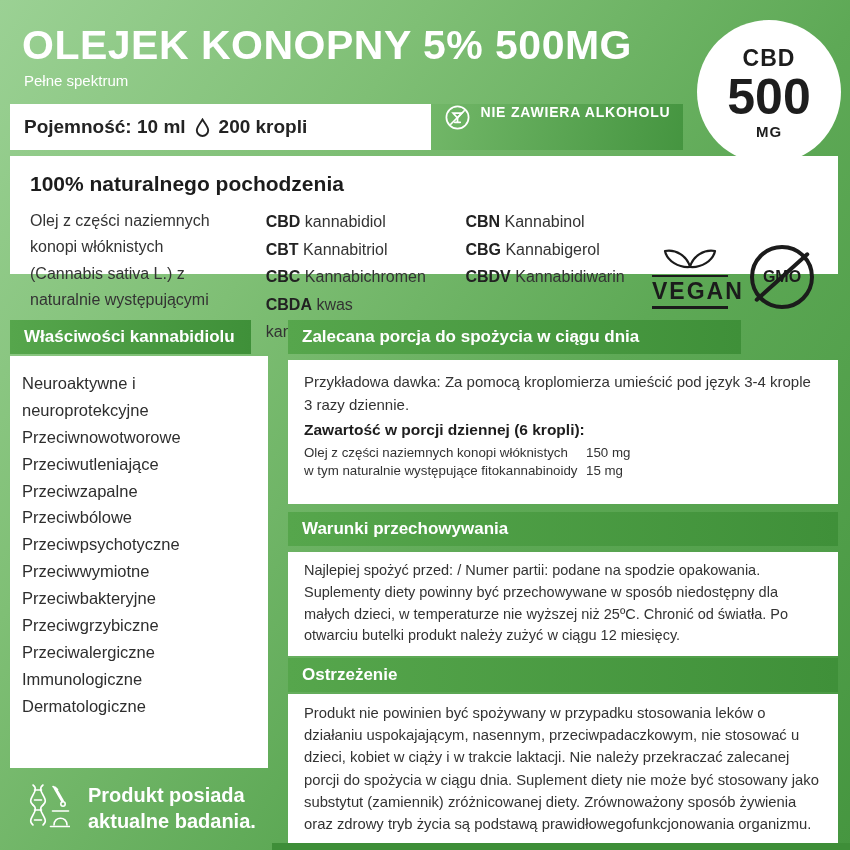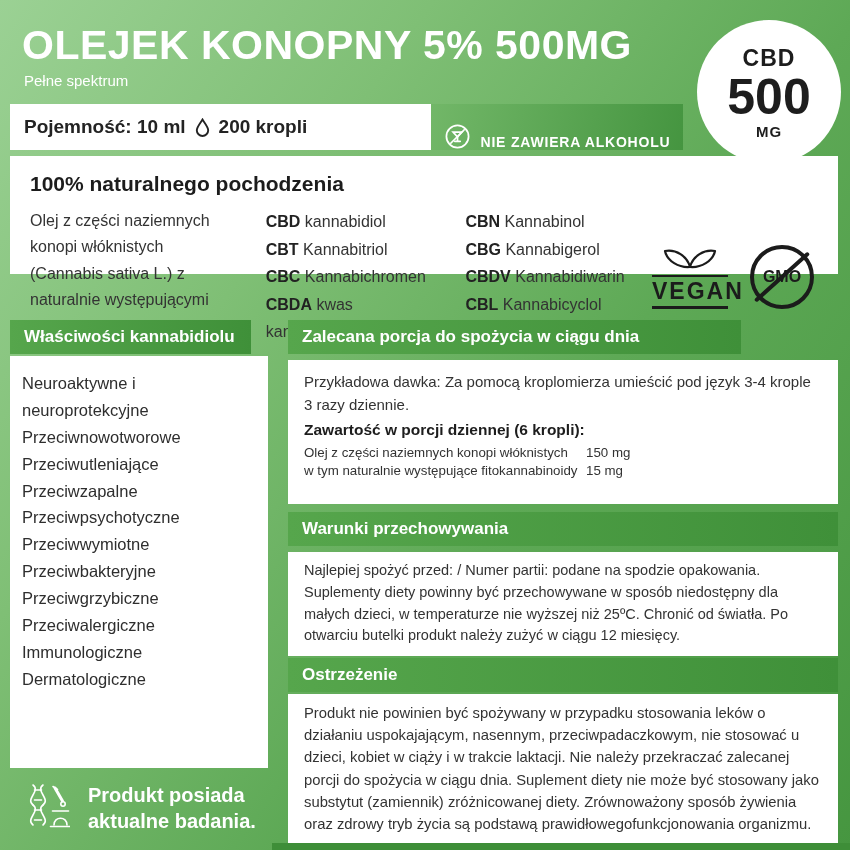--- a/index.html
+++ b/index.html
@@ -14,21 +14,21 @@
 
   .capacity-bar {
     position:absolute; left:10px; top:104px; width:673px; height:46px; background:#fff;
     display:flex; align-items:center; padding-left:14px; gap:9px;
     font-size:19px; font-weight:700; color:#232323;
   }
   .capacity-bar svg { display:block; }
   .no-alcohol {
     position:absolute; right:0; top:0; height:46px; width:252px;
     background:linear-gradient(100deg,#72b768,#459540);
-    display:flex; align-items:flex-end; justify-content:center; gap:10px;
+    display:flex; align-items:flex-start; justify-content:center; gap:10px;
     color:#fff; font-size:14px; font-weight:600; letter-spacing:.8px;
   }
   .cbd-badge {
     position:absolute; left:697px; top:20px; width:144px; height:144px; border-radius:50%;
     background:#fff; z-index:5; display:flex; flex-direction:column; align-items:center; justify-content:center;
     color:#1d1d1d;
   }
   .cbd-badge .l1 { font-size:23px; font-weight:800; letter-spacing:1px; }
   .cbd-badge .l2 { font-size:50px; font-weight:800; line-height:1.02; }
   .cbd-badge .l3 { font-size:15px; font-weight:800; letter-spacing:1px; }
@@ -128,21 +128,20 @@
           <div><b>CBDA</b><span> kwas kannabinoidowy</span></div>
         </div>
       <div class="cann-col c2">
 
           <div><b>CBN</b><span> Kannabinol</span></div>
 
           <div><b>CBG</b><span> Kannabigerol</span></div>
 
           <div><b>CBDV</b><span> Kannabidiwarin</span></div>
 
-          <div><b>CBL</b><span> Kannabicyclol</span></div>
         </div>
       <div class="cert-icons">
         <div class="vegan-badge">
           <svg width="64" height="24" viewBox="0 0 60 24" fill="none" stroke="#1b1b1b" stroke-width="2.2" stroke-linejoin="round">
             <path d="M30 22 C 27 11 16 4 5 6 C 7 16 19 23 30 22 Z"></path>
             <path d="M30 22 C 33 11 44 4 55 6 C 53 16 41 23 30 22 Z"></path>
           </svg>
           <div class="rule-top"></div>
           <div class="vegan-word">VEGAN</div>
           <div class="rule-bottom"></div>
@@ -159,20 +158,21 @@
   <div class="props-box">
 
       <div>Neuroaktywne i neuroprotekcyjne</div>
 
       <div>Przeciwnowotworowe</div>
 
       <div>Przeciwutleniające</div>
 
       <div>Przeciwzapalne</div>
 
+      <div>Przeciwbólowe</div>
 
       <div>Przeciwpsychotyczne</div>
 
       <div>Przeciwwymiotne</div>
 
       <div>Przeciwbakteryjne</div>
 
       <div>Przeciwgrzybiczne</div>
 
       <div>Przeciwalergiczne</div>

